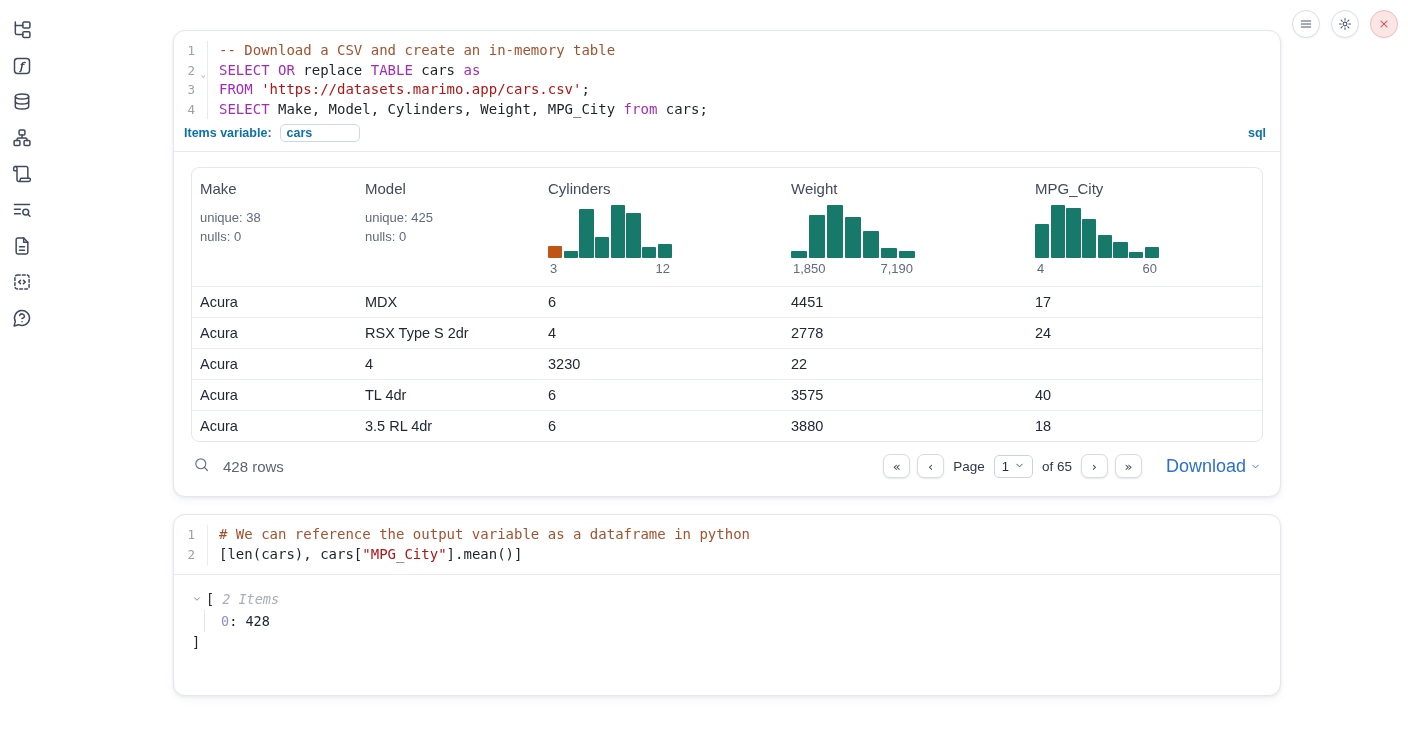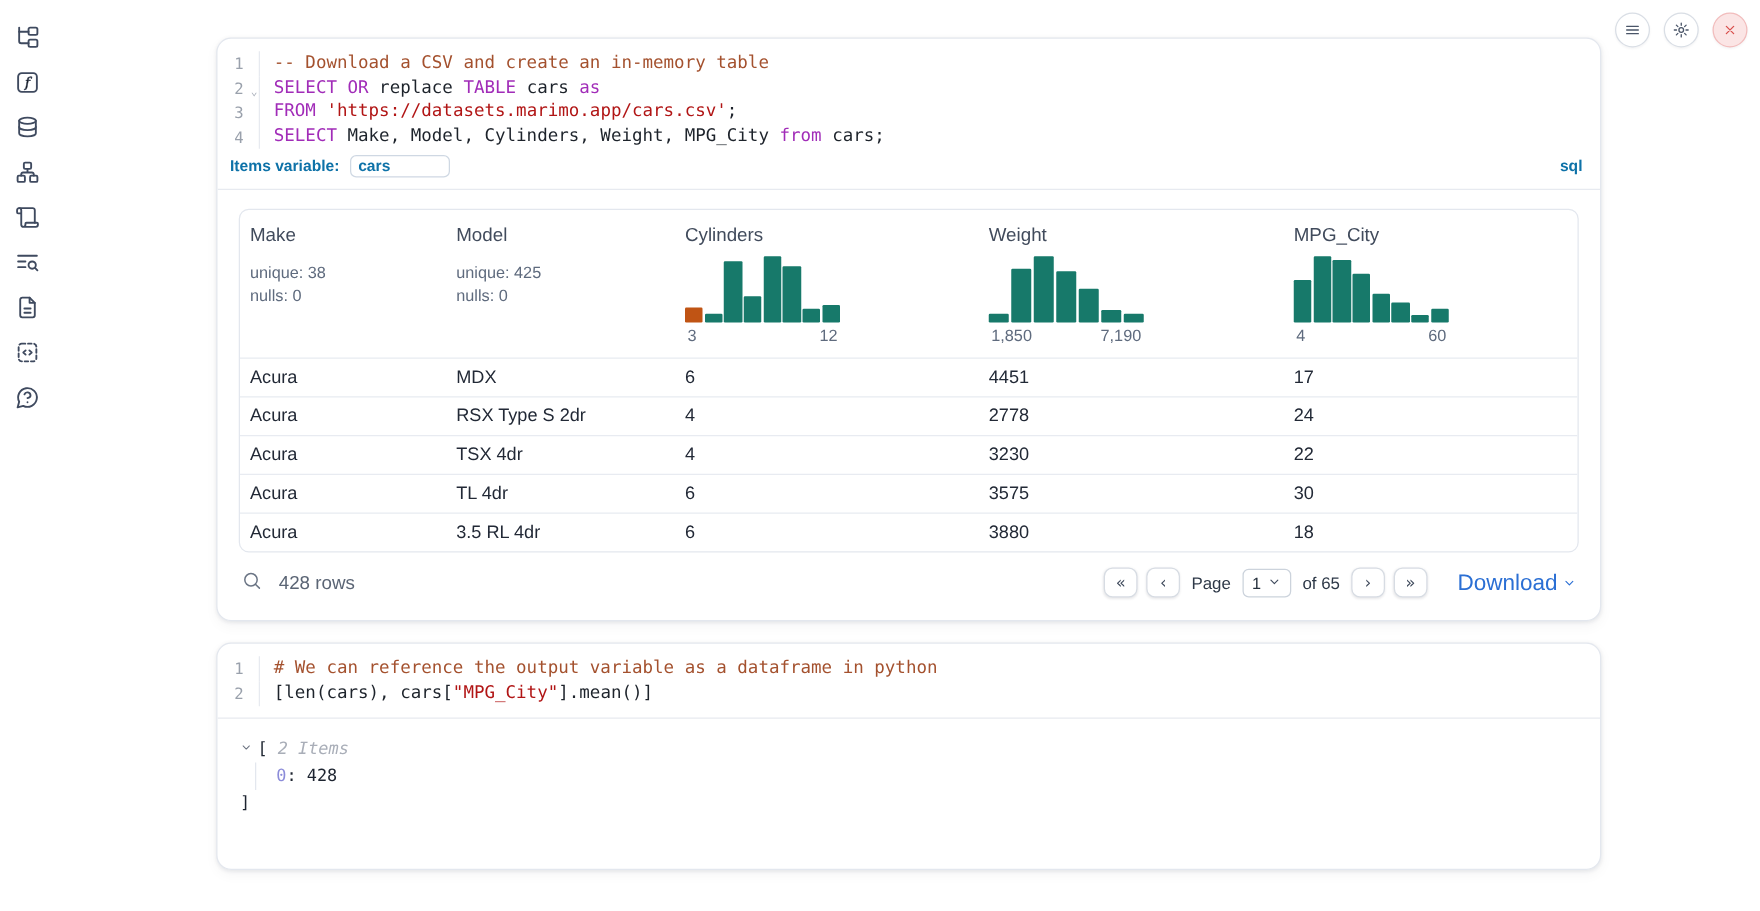--- a/index.html
+++ b/index.html
@@ -326,31 +326,30 @@
             </div>
             <div class="t-row">
               <div class="t-cell">Acura</div>
               <div class="t-cell">RSX Type S 2dr</div>
               <div class="t-cell">4</div>
               <div class="t-cell">2778</div>
               <div class="t-cell">24</div>
             </div>
             <div class="t-row">
               <div class="t-cell">Acura</div>
-              <div class="t-cell">TSX 4dr</div>
               <div class="t-cell">4</div>
               <div class="t-cell">3230</div>
               <div class="t-cell">22</div>
             </div>
             <div class="t-row">
               <div class="t-cell">Acura</div>
               <div class="t-cell">TL 4dr</div>
               <div class="t-cell">6</div>
               <div class="t-cell">3575</div>
-              <div class="t-cell">30</div>
+              <div class="t-cell">40</div>
             </div>
             <div class="t-row">
               <div class="t-cell">Acura</div>
               <div class="t-cell">3.5 RL 4dr</div>
               <div class="t-cell">6</div>
               <div class="t-cell">3880</div>
               <div class="t-cell">18</div>
             </div>
           </div>
       </div>

